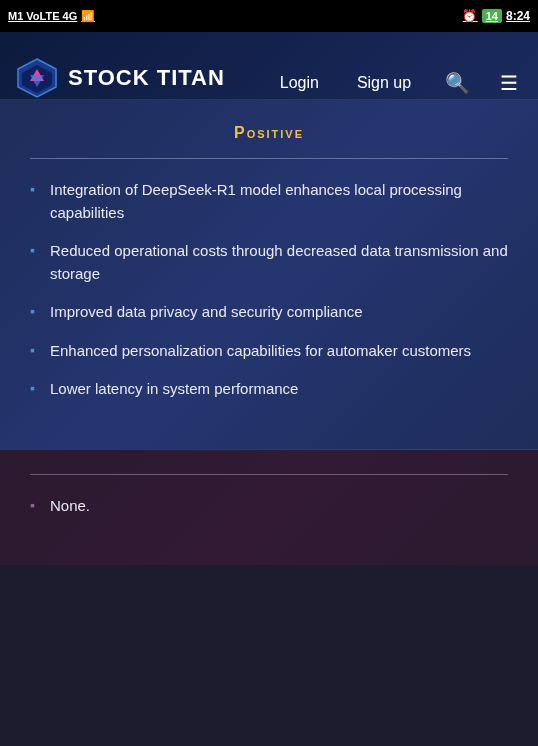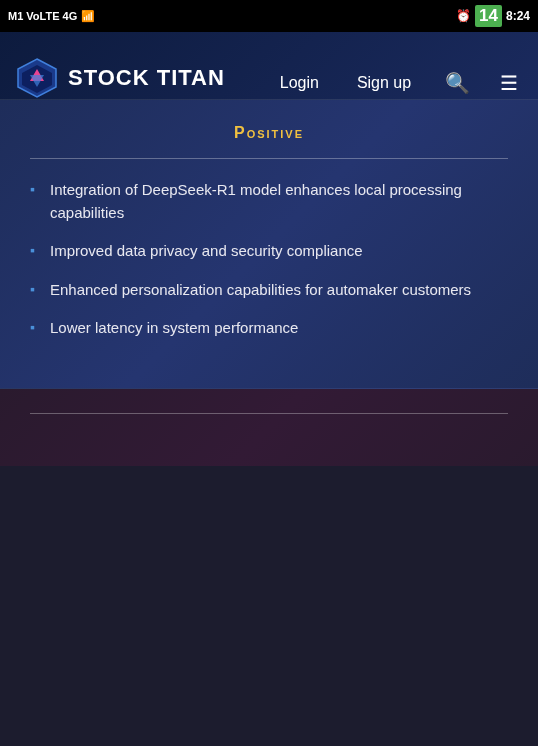--- a/index.html
+++ b/index.html
@@ -20,20 +20,21 @@
     .status-bar {
       width: 100%;
       height: 32px;
       background: #000;
       display: flex;
       align-items: center;
       justify-content: space-between;
       padding: 0 8px;
       color: white;
       font-size: 12px;
+      text-decoration: underline;
     }
 
     .status-left {
       display: flex;
       align-items: center;
       gap: 4px;
       font-size: 11px;
       font-weight: 600;
     }
 
@@ -44,21 +45,21 @@
       font-size: 12px;
       font-weight: 600;
     }
 
     .battery-icon {
       display: inline-flex;
       align-items: center;
       background: #4caf50;
       border-radius: 2px;
       padding: 1px 4px;
-      font-size: 17px;
+      font-size: 11px;
       color: white;
     }
 
     
     .navbar {
       width: 100%;
       height: 68px;
       background: linear-gradient(135deg, #0d1b3e 0%, #1a2a5e 100%);
       display: flex;
       align-items: flex-end;
@@ -218,23 +219,27 @@
   </div>
 </nav>
 
 <div class="content-area">
 
   <div class="positive-section">
     <h2 class="section-title positive-title">Positive</h2>
     <hr class="divider">
     <ul class="bullet-list">
       <li class="bullet-item">Integration of DeepSeek-R1 model enhances local processing capabilities</li>
+      <li class="bullet-item">Reduced operational costs through decreased data transmission and storage</li>
       <li class="bullet-item">Improved data privacy and security compliance</li>
       <li class="bullet-item">Enhanced personalization capabilities for automaker customers</li>
       <li class="bullet-item">Lower latency in system performance</li>
     </ul>
   </div>
 
   <div class="negative-section">
     <hr class="divider">
+    <ul class="bullet-list">
+      <li class="bullet-item">None.</li>
+    </ul>
   </div>
 
 </div>
 
 </body></html>

